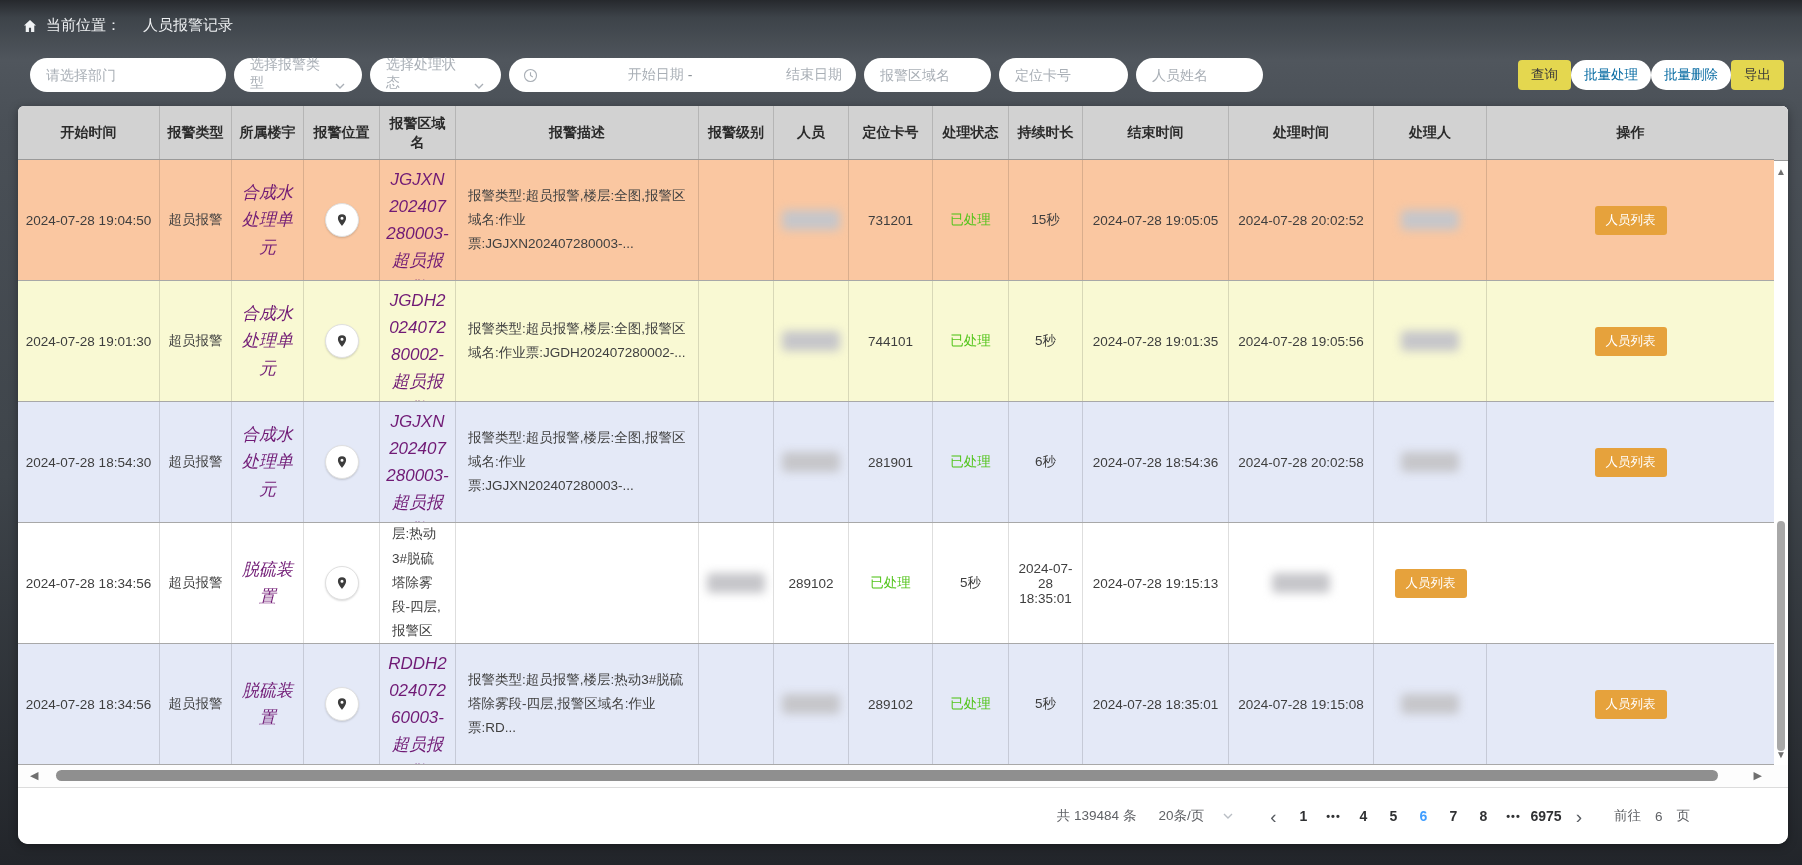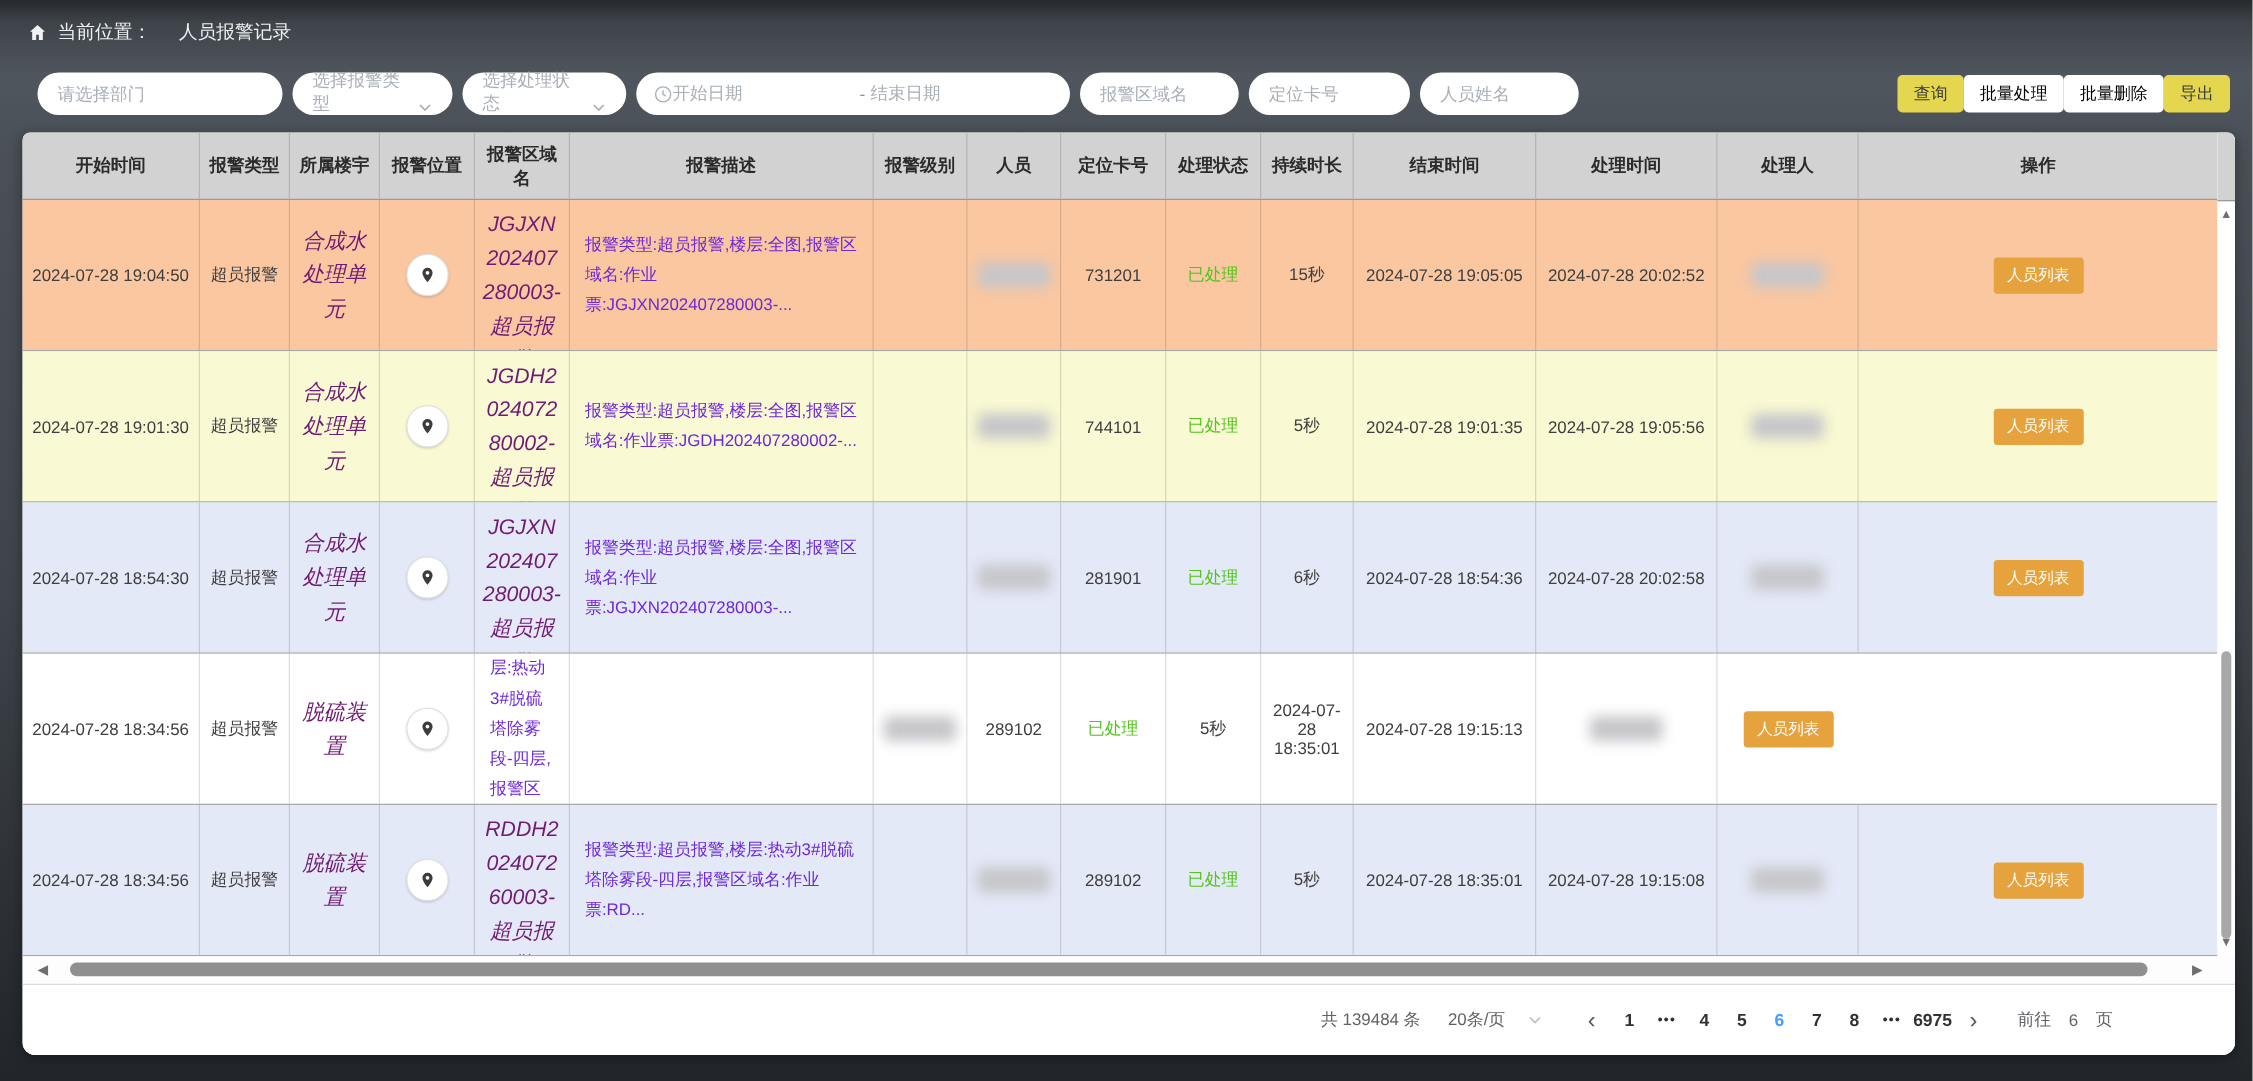--- a/index.html
+++ b/index.html
@@ -16,45 +16,45 @@
   .filters { position:absolute; top:58px; left:30px; right:18px; display:flex; align-items:center; }
   .f-left { display:flex; align-items:center; gap:8px; }
   .f-right { margin-left:auto; display:flex; align-items:center; }
   .pill { height:34px; background:#fff; border:none; border-radius:17px; font-size:14px;
     color:#5a6066; padding:0 16px; outline:none; }
   .pill::placeholder { color:#a9afb6; }
   .sel { display:flex; align-items:flex-end; justify-content:space-between; cursor:pointer; }
   .sel .ph { color:#a9afb6; }
   .chev { width:12px; height:12px; margin-left:10px; flex:none; }
   .daterange { width:347px; display:flex; align-items:center; padding:0 14px; cursor:pointer; }
-  .daterange .ph { color:#a9afb6; flex:1; text-align:left; }
+  .daterange .ph { color:#a9afb6; flex:1; text-align:right; }
   .daterange .sep { color:#8d9399; padding:0 4px; }
   .clock { width:15px; height:15px; flex:none; }
   .btn { height:30px; border:none; border-radius:4px; font-size:13.5px; cursor:pointer; padding:0 13px; }
   .btn.yellow { background:var(--accent_yellow,#e4d74f); color:#3a3a3a; }
-  .btn.white { background:#fff; color:#000000; }
+  .btn.white { background:#fff; color:#0369a1;border-radius:15px; }
 
   
   .panel { position:absolute; left:18px; top:106px; width:1770px; height:738px; background:#fff;
     border-radius:6px 6px 10px 10px; box-shadow:0 2px 10px rgba(0,0,0,.35); overflow:hidden; }
 
   .grid-row { display:grid; width:1756px;
     grid-template-columns:142px 72px 72px 76px 76px 243px 75px 75px 84px 76px 74px 146px 145px 113px 1fr; }
   .tbl-header { height:54px; background:var(--header_gray,#d2d2d2); border-bottom:1px solid #9a9a9a; }
   .hcell { display:flex; align-items:center; justify-content:center; text-align:center;
     font-size:14px; font-weight:bold; color:#2b2b2b; border-right:1px solid #b5b5b5; padding:0 4px; line-height:1.35; }
   .hcell:last-child { border-right:none; }
 
   .row { height:121px; border-bottom:1px solid #a8a8a8; }
   .cell { display:flex; align-items:center; justify-content:center; text-align:center;
     font-size:13.5px; color:#3e3e3e; border-right:1px solid rgba(0,0,0,.13); padding:2px 6px; overflow:hidden; }
   .cell:last-child { border-right:none; }
   .cell.area { word-break:break-all; line-height:1.6; font-size:17px; color:#701a75;font-style:italic; }
   .cell.desc { text-align:left; justify-content:flex-start; padding:0 12px; line-height:1.8;
-    color:#6d28d9; font-size:13.5px; }
+    color:#404040; font-size:13.5px; }
   .cell.status { color:var(--status_green,#52c41a); }
   .pinbtn { width:34px; height:34px; background:#fff; border:1px solid #e0e0e0; border-radius:50%;
     display:flex; align-items:center; justify-content:center; cursor:pointer; box-shadow:0 1px 2px rgba(0,0,0,.15); }
   .pinbtn svg { width:14px; height:14px; }
   .blur-blob { width:58px; height:20px; border-radius:4px; background:#c6c6ca; filter:blur(5px); }
   .act-btn { background:var(--action_orange,#e6a23c); color:#fff; border:none; border-radius:3px;
     font-size:12.5px; padding:6px 11px; cursor:pointer; }
 
   
   .vscroll { position:absolute; top:0; right:0; width:14px; height:659px; background:#fff; }

